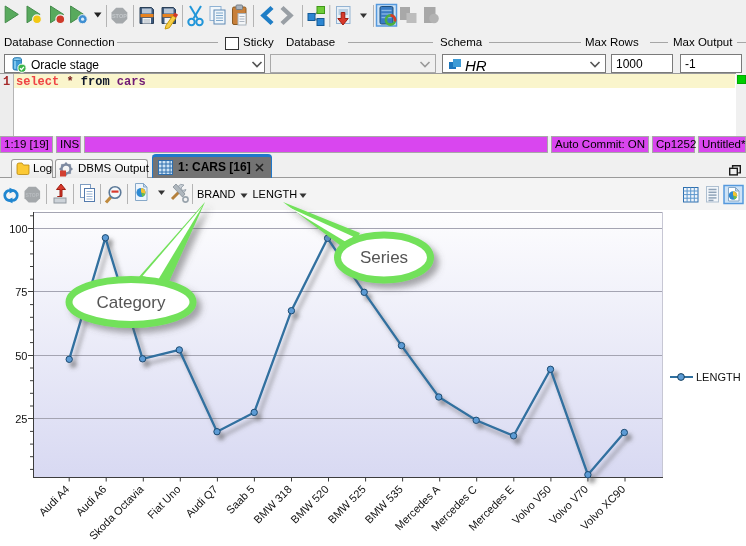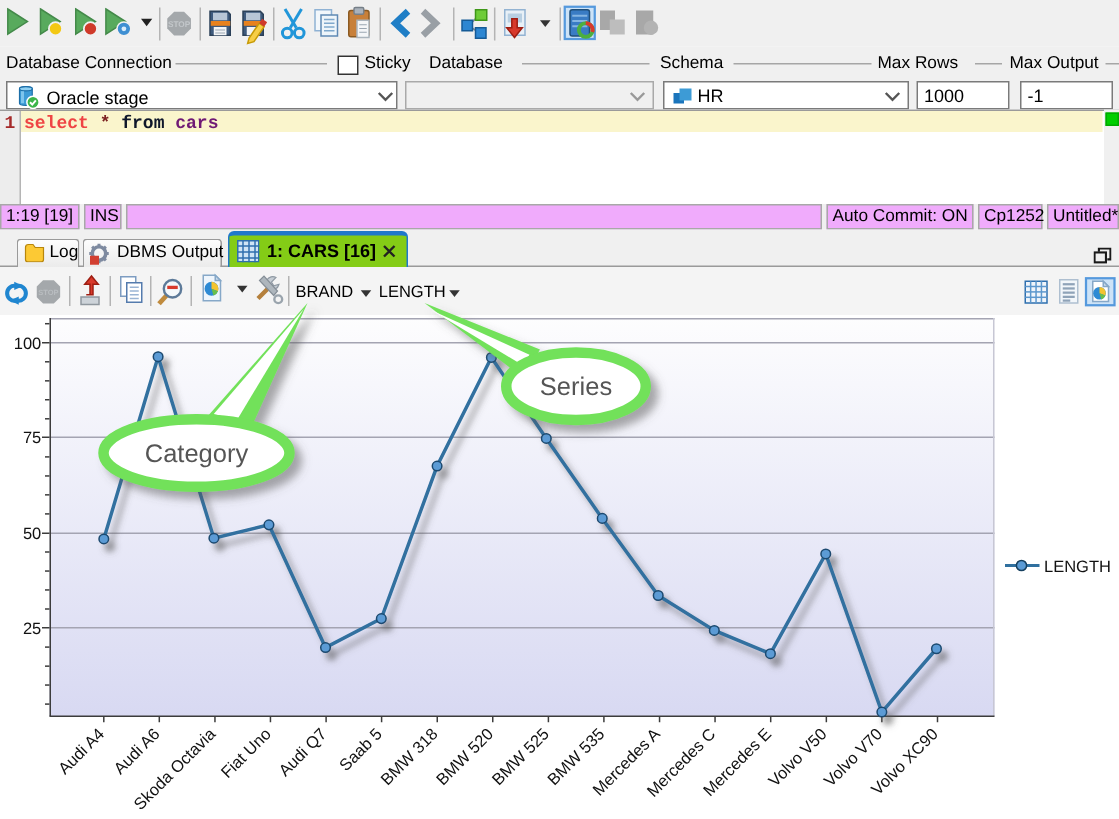--- a/index.html
+++ b/index.html
@@ -2,21 +2,21 @@
 <html><head>
 <meta charset="utf-8">
 <style>
 html,body{margin:0;padding:0;}
 #app{position:relative;width:746px;height:546px;background:#fff;font-family:"Liberation Sans",sans-serif;overflow:hidden;}
 .abs{position:absolute;}
 .lbl{position:absolute;font-size:11.5px;color:#000;white-space:nowrap;}
 .gline{position:absolute;height:1px;background:#a6a6a6;}
 .combo{position:absolute;height:19px;background:#fff;border:1px solid #7a7a7a;box-sizing:border-box;}
 .combo.dis{background:#f0f0f0;border-color:#a9a9a9;}
-.sbox{position:absolute;height:17px;box-sizing:border-box;border:1px solid #a8a8a8;background:#f0abfc;font-size:11.5px;color:#000;line-height:15px;padding-left:3px;white-space:nowrap;}
+.sbox{position:absolute;height:17px;box-sizing:border-box;border:1px solid #a8a8a8;background:#d946ef;font-size:11.5px;color:#000;line-height:15px;padding-left:3px;white-space:nowrap;}
 .tab{position:absolute;box-sizing:border-box;border:1px solid #9a9a9a;border-bottom:none;border-radius:3px 3px 0 0;background:linear-gradient(#fdfdfd,#ebebeb);font-size:11.5px;white-space:nowrap;}
 </style>
 </head>
 <body>
 <div id="app">
 
 <div class="abs" style="left:0;top:0;width:746px;height:31px;background:#f0f0f0;"></div>
 <svg class="abs" style="left:0;top:0;" width="746" height="31" viewBox="0 0 746 31">
   <defs>
     <linearGradient id="grn" x1="0" y1="0" x2="1" y2="0">
@@ -154,21 +154,21 @@
         <circle cx="11" cy="11.2" r="4.1" fill="#3cb54a" stroke="#fff" stroke-width="1"></circle>
         <path d="M9 11.2 l1.5 1.5 l2.4 -2.8" stroke="#fff" stroke-width="1.3" fill="none"></path>
       </svg>
 </div>
 <div class="combo dis" style="left:270px;top:54px;width:166px;">
   <svg class="abs" style="left:148px;top:5px;" width="12" height="9" viewBox="0 0 12 9">
         <path d="M1.5 2 L6 6.5 L10.5 2" stroke="#999" stroke-width="1.6" fill="none"></path>
       </svg>
 </div>
 <div class="combo" style="left:442px;top:54px;width:164px;">
-  <span style="position:absolute;left:22px;top:2px;font-size:12px;">HR</span>
+  <span style="position:absolute;left:22px;top:2px;font-size:15px;font-style:italic;">HR</span>
   <svg class="abs" style="left:146px;top:5px;" width="12" height="9" viewBox="0 0 12 9">
         <path d="M1.5 2 L6 6.5 L10.5 2" stroke="#555" stroke-width="1.6" fill="none"></path>
       </svg>
   <svg class="abs" style="left:5px;top:3px;" width="14" height="14" viewBox="0 0 14 14">
         <rect x="1" y="4" width="7" height="7" fill="#1b75bc"></rect>
         <rect x="5" y="1" width="8" height="8" fill="#3d9bd6"></rect>
       </svg>
 </div>
 <div class="combo" style="left:611px;top:54px;width:62px;">
       <span style="position:absolute;left:4px;top:2px;font-size:12px;">1000</span>
@@ -211,21 +211,21 @@
           <line x1="11" y1="7" x2="13.5" y2="7"></line>
           <line x1="2.4" y1="2.4" x2="4.2" y2="4.2"></line>
           <line x1="9.8" y1="9.8" x2="11.6" y2="11.6"></line>
           <line x1="11.6" y1="2.4" x2="9.8" y2="4.2"></line>
           <line x1="2.4" y1="11.6" x2="4.2" y2="9.8"></line>
         </g>
         <rect x="1" y="8.5" width="6" height="6" fill="#d23f31"></rect>
       </svg>
   <span style="position:absolute;left:22px;top:2px;">DBMS Output</span>
 </div>
-<div class="abs" style="left:152px;top:154px;width:120px;height:24px;box-sizing:border-box;border:1px solid #1f78cb;border-bottom:none;border-radius:4px 4px 0 0;background:#84cc16;border-top:3.5px solid #1f78cb;font-size:12px;">
+<div class="abs" style="left:152px;top:154px;width:120px;height:24px;box-sizing:border-box;border:1px solid #1f78cb;border-bottom:none;border-radius:4px 4px 0 0;background:#737373;border-top:3.5px solid #1f78cb;font-size:12px;">
   <svg class="abs" style="left:5px;top:3px;" width="15" height="15" viewBox="0 0 15 15">
         <rect x="0.5" y="0.5" width="14" height="14" fill="#cfe4f5" stroke="#2f6fae"></rect>
         <g stroke="#2f6fae" stroke-width="1">
           <line x1="0" y1="4" x2="15" y2="4"></line>
           <line x1="0" y1="8" x2="15" y2="8"></line>
           <line x1="0" y1="12" x2="15" y2="12"></line>
           <line x1="4" y1="0" x2="4" y2="15"></line>
           <line x1="8" y1="0" x2="8" y2="15"></line>
           <line x1="12" y1="0" x2="12" y2="15"></line>
         </g>

